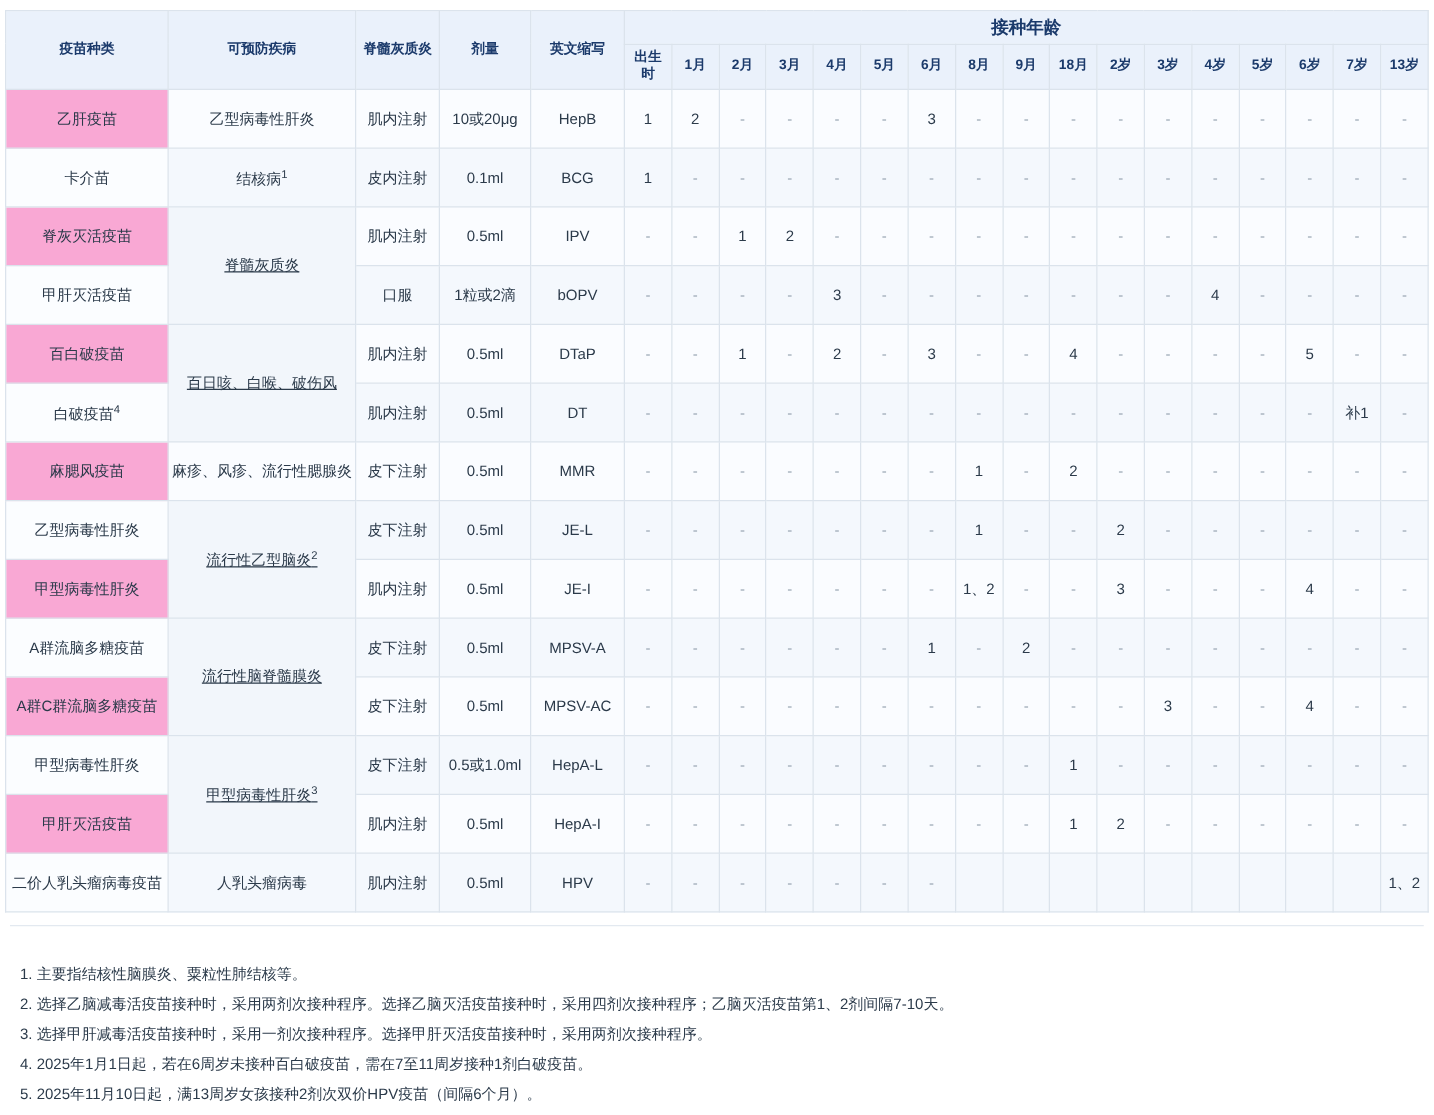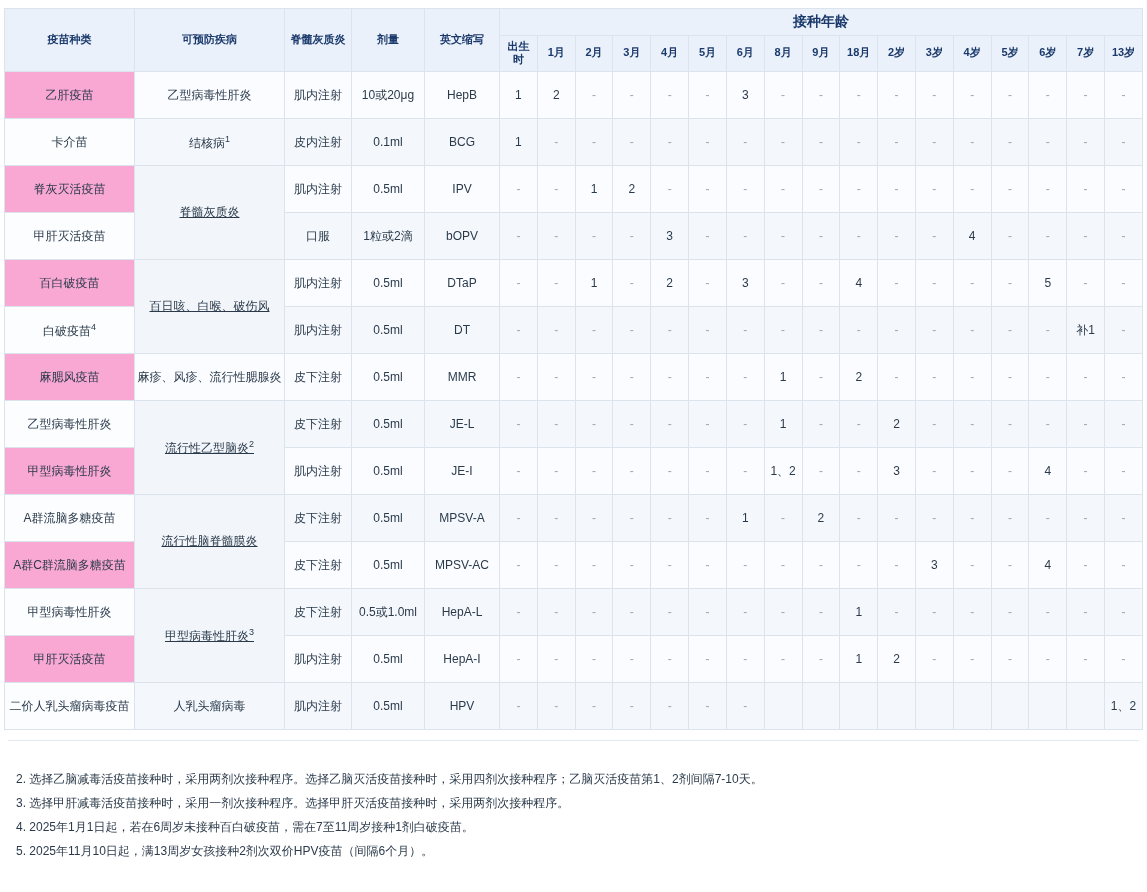--- a/index.html
+++ b/index.html
@@ -437,18 +437,19 @@
           <td class="numcell"></td>
           <td class="numcell"></td>
           <td class="numcell">1、2</td>
         </tr>
       </tbody>
   </table>
 
   <div class="divider"></div>
 
   <div class="notes">
+    <div>1. 主要指结核性脑膜炎、粟粒性肺结核等。</div>
     <div>2. 选择乙脑减毒活疫苗接种时，采用两剂次接种程序。选择乙脑灭活疫苗接种时，采用四剂次接种程序；乙脑灭活疫苗第1、2剂间隔7-10天。</div>
     <div>3. 选择甲肝减毒活疫苗接种时，采用一剂次接种程序。选择甲肝灭活疫苗接种时，采用两剂次接种程序。</div>
     <div>4. 2025年1月1日起，若在6周岁未接种百白破疫苗，需在7至11周岁接种1剂白破疫苗。</div>
     <div>5. 2025年11月10日起，满13周岁女孩接种2剂次双价HPV疫苗（间隔6个月）。</div>
   </div>
 </div>
 
 </body></html>

